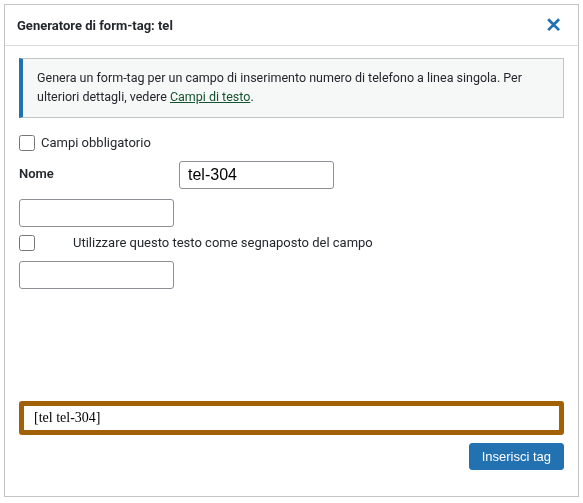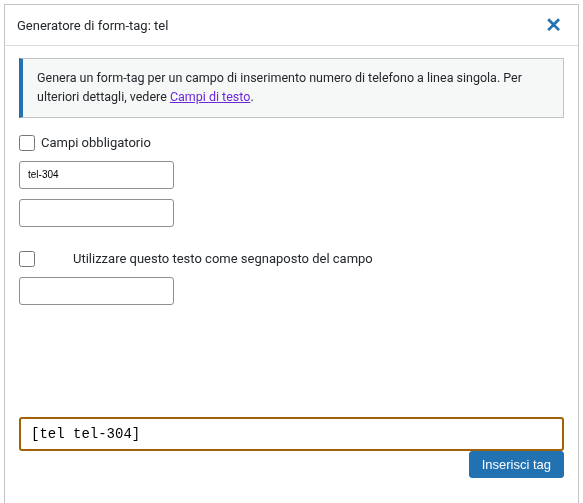--- a/index.html
+++ b/index.html
@@ -1,33 +1,33 @@
 <!DOCTYPE html>
 <html><head>
 <meta charset="utf-8">
 <style>
   * { box-sizing: border-box; margin: 0; padding: 0; }
   body { font-family: -apple-system, BlinkMacSystemFont, "Segoe UI", Roboto, sans-serif; font-size: 13px; color: #23282d; background: #fff; padding: 4px; }
   .dialog { width: 575px; border: 1px solid #c3c4c7; background: #fff; }
   .header { display: flex; align-items: center; justify-content: space-between; padding: 8px 12px; border-bottom: 1px solid #dcdcde; }
-  .header-title { font-weight: 400; font-size: 13px; }
+  .header-title { font-weight: 700; font-size: 13px; }
   .close-btn { background: none; border: none; color: #2271b1; font-size: 20px; line-height: 1; cursor: pointer; padding: 2px 4px; font-weight: bold; }
   .content { padding: 12px 14px; }
   .info-box { border: 1px solid #c3c4c7; border-left: 4px solid #2271b1; background: #f6f7f7; padding: 10px 14px; font-size: 12.5px; line-height: 1.5; margin-bottom: 14px; }
-  .info-box a { color: #6d28d9; text-decoration: underline; }
+  .info-box a { color: #14532d; text-decoration: underline; }
   .form-row { display: flex; align-items: flex-start; margin-bottom: 10px; }
   .form-label { width: 160px; font-weight: 600; font-size: 13px; padding-top: 5px; }
   .form-field { flex: 1; }
-  .text-input { width: 155px; padding: 4px 8px; border: 1px solid #8c8f94; border-radius: 3px; font-size: 10px; height: 28px; }
+  .text-input { width: 155px; padding: 4px 8px; border: 1px solid #8c8f94; border-radius: 3px; font-size: 16px; height: 28px; }
   .checkbox-wrap { display: flex; align-items: center; gap: 6px; font-size: 13px; padding-top: 3px; }
-  .checkbox-wrap.sub { margin-top: 21px; gap: 38px; }
+  .checkbox-wrap.sub { margin-top: 5px; gap: 38px; }
   input[type="checkbox"] { width: 16px; height: 16px; border: 1px solid #8c8f94; border-radius: 3px; cursor: pointer; }
   .spacer { height: 90px; }
   .footer { padding: 0 14px 14px 14px; }
-  .tag-output { width: 100%; padding: 6px 10px; border: 2px solid #a16207; border-radius: 3px; font-family: Liberation Mono, monospace; font-size: 14px; height: 34px; margin-bottom: 0; }
+  .tag-output { width: 100%; padding: 6px 10px; border: 5px solid #a16207; border-radius: 3px; font-family: Liberation Serif, serif; font-size: 14px; height: 34px; margin-bottom: 8px; }
   .insert-row { display: flex; justify-content: flex-end; margin-bottom: 12px; }
   .insert-btn { background: #2271b1; color: #fff; border: 1px solid #2271b1; border-radius: 3px; padding: 5px 12px; font-size: 13px; cursor: pointer; }
 </style>
 </head>
 <body>
 
 <div class="dialog">
   <div class="header">
     <span class="header-title">Generatore di form-tag: tel</span>
     <button class="close-btn">✕</button>
@@ -41,20 +41,21 @@
     <div class="form-row">
       <div class="form-field">
         <label class="checkbox-wrap">
           <input type="checkbox" style="">
           <span>Campi obbligatorio</span>
         </label>
       </div>
     </div>
 
     <div class="form-row">
+      <div class="form-label">Nome</div>
       <div class="form-field">
         <input type="text" class="text-input" value="tel-304" style="">
       </div>
     </div>
 
     <div class="form-row">
       <div class="form-field">
         <input type="text" class="text-input" value="" style="">
         <label class="checkbox-wrap sub">
           <input type="checkbox" style="">

